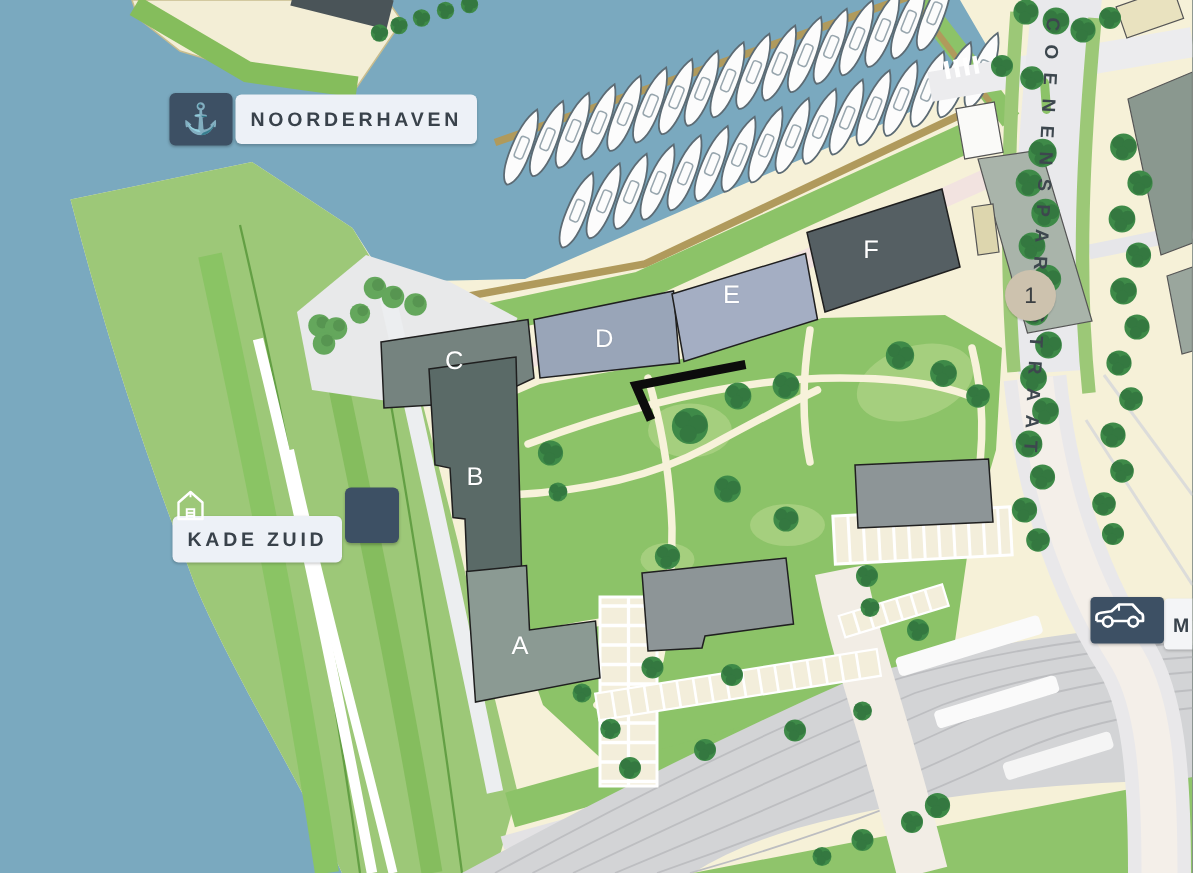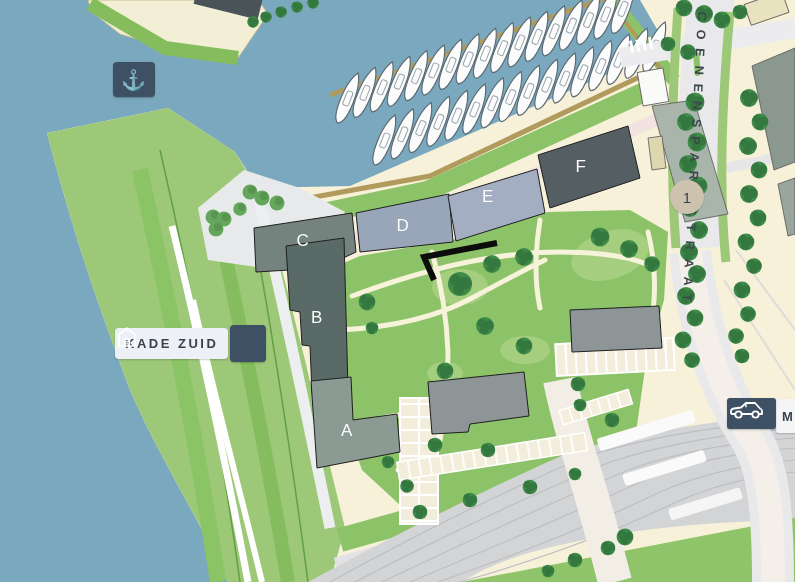--- a/index.html
+++ b/index.html
@@ -312,24 +312,25 @@
 <div class="abs bl" style="left:403px;top:226px">D</div>
 <div class="abs bl" style="left:488px;top:197px">E</div>
 <div class="abs bl" style="left:581px;top:167px">F</div>
 
 <div class="abs street-name" style="left:709px;top:12px">COENENSPARKSTRAAT</div>
 
 <div class="abs badge" style="left:113px;top:62px">
   <div class="ic" style="width:42px;height:35px">
     <span class="anchor-glyph">⚓</span>
   </div>
+  <div class="lb" style="height:33px;margin-top:1px">NOORDERHAVEN</div>
 </div>
 
 <div class="abs badge" style="left:115px;top:325px">
-  <div class="lb" style="height:31px;margin-top:3px">KADE ZUID</div>
+  <div class="lb" style="height:31px;margin-top:19px">KADE ZUID</div>
   <div class="ic" style="width:36px;height:37px">
     <svg width="24" height="24" viewBox="-12 -12 24 24">
       <path d="M-8,9 L-8,-2 L0,-9 L8,-2 L8,9 Z" fill="none" stroke="#fff" stroke-width="1.6" stroke-linejoin="round"></path>
       <path d="M-2.5,9 L-2.5,2.5 L2.5,2.5 L2.5,9 M-2.5,4.8 H2.5 M-2.5,6.8 H2.5 M0,-9 L0,-5.5" fill="none" stroke="#fff" stroke-width="1.3"></path>
     </svg>
   </div>
 </div>
 
 <div class="abs mbox" style="left:776px;top:399px">M</div>
 <div class="abs carbox" style="left:727px;top:398px">

